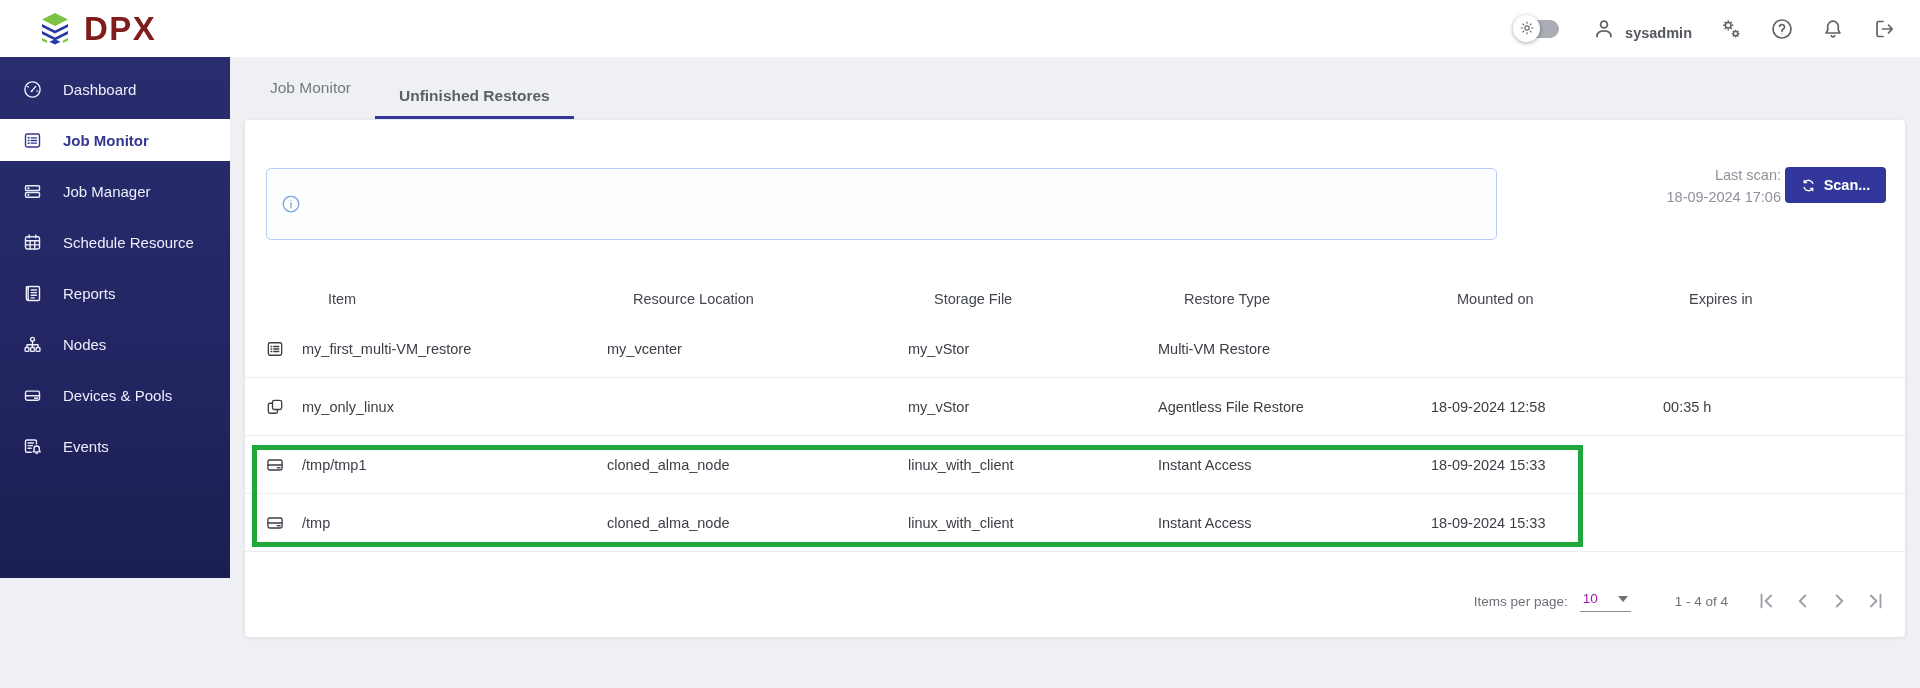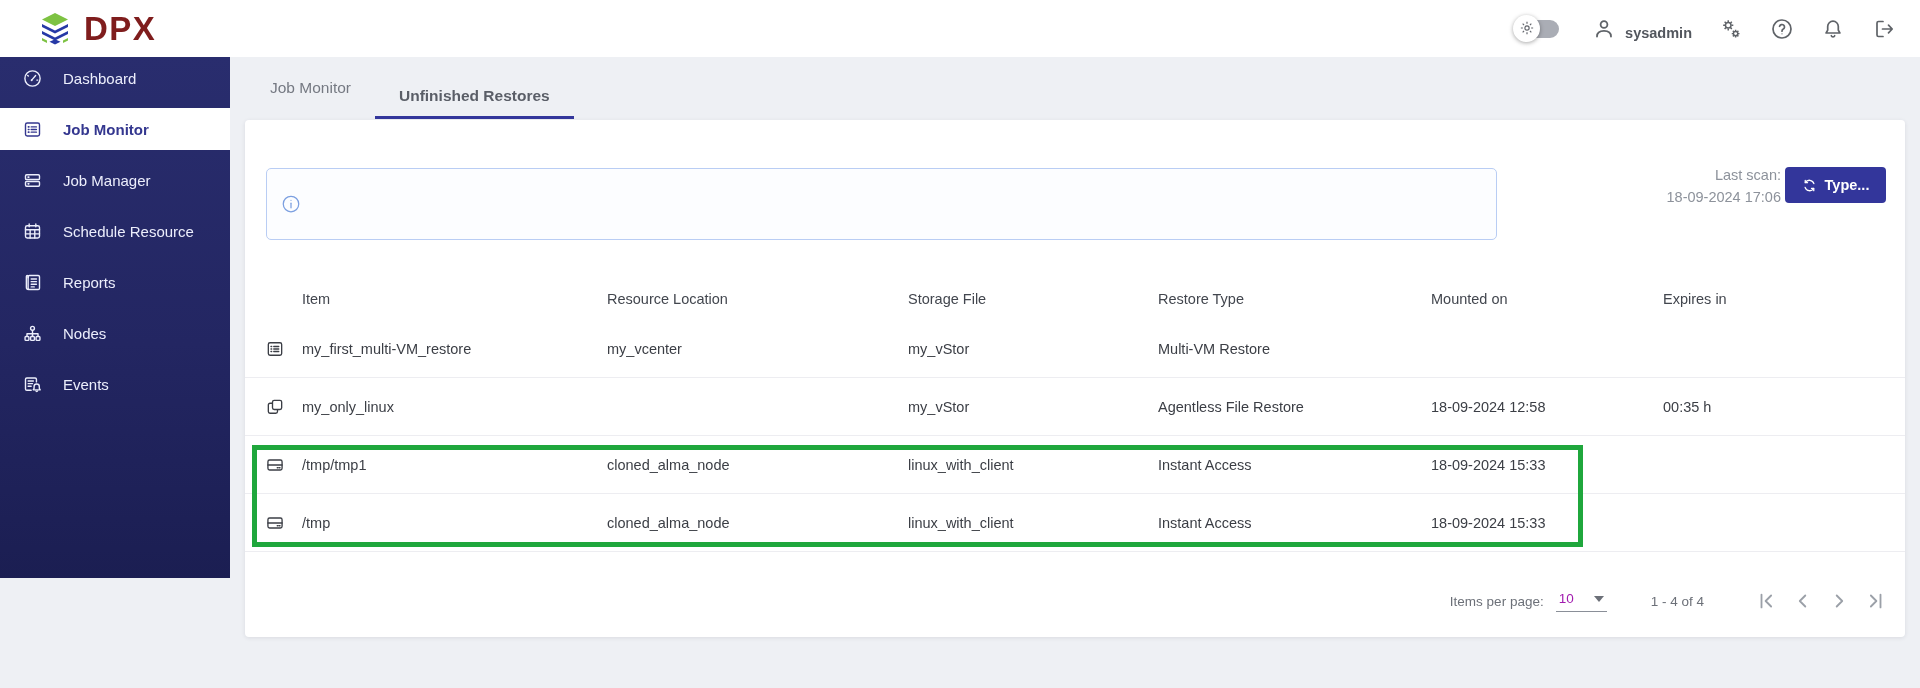--- a/index.html
+++ b/index.html
@@ -30,21 +30,21 @@
     background:#fff; box-shadow:0 1px 4px rgba(0,0,0,.35);
     display:flex; align-items:center; justify-content:center; color:#63666d;
   }
   .user { display:flex; align-items:flex-end; gap:9px; cursor:pointer; }
   .username { font-size:14.5px; font-weight:bold; color:#53575e; }
 
   
   .sidebar {
     position:absolute; left:0; top:57px; width:230px; height:521px;
     background:linear-gradient(180deg,#292d6e 0%,#232662 55%,#1b1e52 100%);
-    z-index:15;
+    padding-top:11px; z-index:15;
   }
   .side-item {
     height:42px; margin-bottom:9px;
     display:flex; align-items:center; gap:20px; padding-left:22px;
     color:#eceefc; font-size:15px; cursor:pointer; white-space:nowrap;
   }
   .side-item .side-icon { width:21px; height:21px; flex:0 0 21px; }
   .side-item.active { background:#ffffff; color:#34378f; font-weight:bold; }
 
   
@@ -81,21 +81,21 @@
     font-family:inherit; font-size:14.5px; font-weight:bold;
     display:flex; align-items:center; justify-content:center; gap:8px; cursor:pointer;
   }
 
   
   .table { position:absolute; left:0; top:157px; width:1660px; }
   .trow {
     display:grid; grid-template-columns:37px 305px 301px 250px 273px 232px 1fr;
     padding-left:20px; align-items:center;
   }
-  .thead { height:43px; font-size:14.5px; color:#42464e; }
+  .thead { height:43px; font-size:14.5px; color:#42464e;margin-left:26px; }
   .tr { height:58px; border-bottom:1px solid #ededf1; font-size:14.5px; color:#3b3e45; cursor:pointer; }
   .cell-icon { width:20px; height:20px; color:#3b3e45; }
   .cell { overflow:hidden; white-space:nowrap; padding-right:12px; }
 
   
   .green-box {
     position:absolute; left:7px; top:325px; width:1331px; height:102px;
     border:5px solid #1fa73c; z-index:6; pointer-events:none;
   }
 
@@ -108,21 +108,21 @@
   .ipp-select {
     display:flex; align-items:flex-start; gap:20px;
     border-bottom:1px solid #8a8f98; padding:0 3px 5px 3px;
     color:#a21caf; cursor:pointer; margin-right:44px;
   }
   .caret-down {
     width:0; height:0; margin-top:5px;
     border-left:5px solid transparent; border-right:5px solid transparent;
     border-top:6px solid #6c7078;
   }
-  .range { margin-right:52px; color:#6c7078; }
+  .range { margin-right:28px; color:#6c7078; }
   .pager { display:flex; gap:14px; color:#9ba0a8; }
   .pager-btn { width:22px; height:22px; cursor:pointer; }
 </style>
 </head>
 <body>
 
 <header class="topbar">
   <div class="logo">
     <span>
       <svg width="36" height="34" viewBox="0 0 36 34">
@@ -232,20 +232,28 @@
     <svg class="side-icon" viewBox="0 0 24 24" fill="none" stroke="currentColor" stroke-width="1.6" stroke-linejoin="round">
       <circle cx="12" cy="6" r="2.2"></circle>
       <rect x="3.5" y="15.5" width="4.4" height="4.4" rx="1"></rect>
       <rect x="9.8" y="15.5" width="4.4" height="4.4" rx="1"></rect>
       <rect x="16.1" y="15.5" width="4.4" height="4.4" rx="1"></rect>
       <path d="M12 8.2v7.3 M5.7 15.5v-3.3h12.6v3.3"></path>
     </svg>
     <span>Nodes</span>
   </div>
 
+  <div class="side-item">
+    <svg class="side-icon" viewBox="0 0 24 24" fill="none" stroke="currentColor" stroke-width="1.6" stroke-linecap="round">
+      <rect x="4" y="7" width="16" height="10.5" rx="2"></rect>
+      <path d="M4 12.2h16"></path>
+      <path d="M14.6 15h.7 M17 15h.7" stroke-width="1.9"></path>
+    </svg>
+    <span>Devices &amp; Pools</span>
+  </div>
 
   <div class="side-item">
     <svg class="side-icon" viewBox="0 0 24 24" fill="none" stroke="currentColor" stroke-width="1.6" stroke-linecap="round" stroke-linejoin="round">
       <path d="M16.5 9V6a1.5 1.5 0 0 0-1.5-1.5H5.5A1.5 1.5 0 0 0 4 6v11a1.5 1.5 0 0 0 1.5 1.5h5"></path>
       <path d="M7 8h6 M7 11h5 M7 14h3.5"></path>
       <path d="M16.8 11.5a3 3 0 0 1 3 3v2l1 1.6h-8l1-1.6v-2a3 3 0 0 1 3-3z"></path>
       <path d="M15.9 19.3a1 1 0 0 0 1.9 0"></path>
     </svg>
     <span>Events</span>
   </div>
@@ -274,21 +282,21 @@
     <div>Last scan:</div>
     <div>18-09-2024 17:06</div>
   </div>
   <button class="scan-btn">
     <svg width="15" height="15" viewBox="0 0 24 24" fill="none" stroke="currentColor" stroke-width="2.1" stroke-linecap="round" stroke-linejoin="round">
       <path d="M19 9a7.5 7.5 0 0 0-13.6-1.8"></path>
       <path d="M5.2 3.8v3.6h3.6"></path>
       <path d="M5 15a7.5 7.5 0 0 0 13.6 1.8"></path>
       <path d="M18.8 20.2v-3.6h-3.6"></path>
     </svg>
-    <span>Type...</span>
+    <span>Scan...</span>
   </button>
 
   <div class="table">
     <div class="trow thead">
       <div class="cell"></div>
       <div class="cell">Item</div>
       <div class="cell">Resource Location</div>
       <div class="cell">Storage File</div>
       <div class="cell">Restore Type</div>
       <div class="cell">Mounted on</div>

